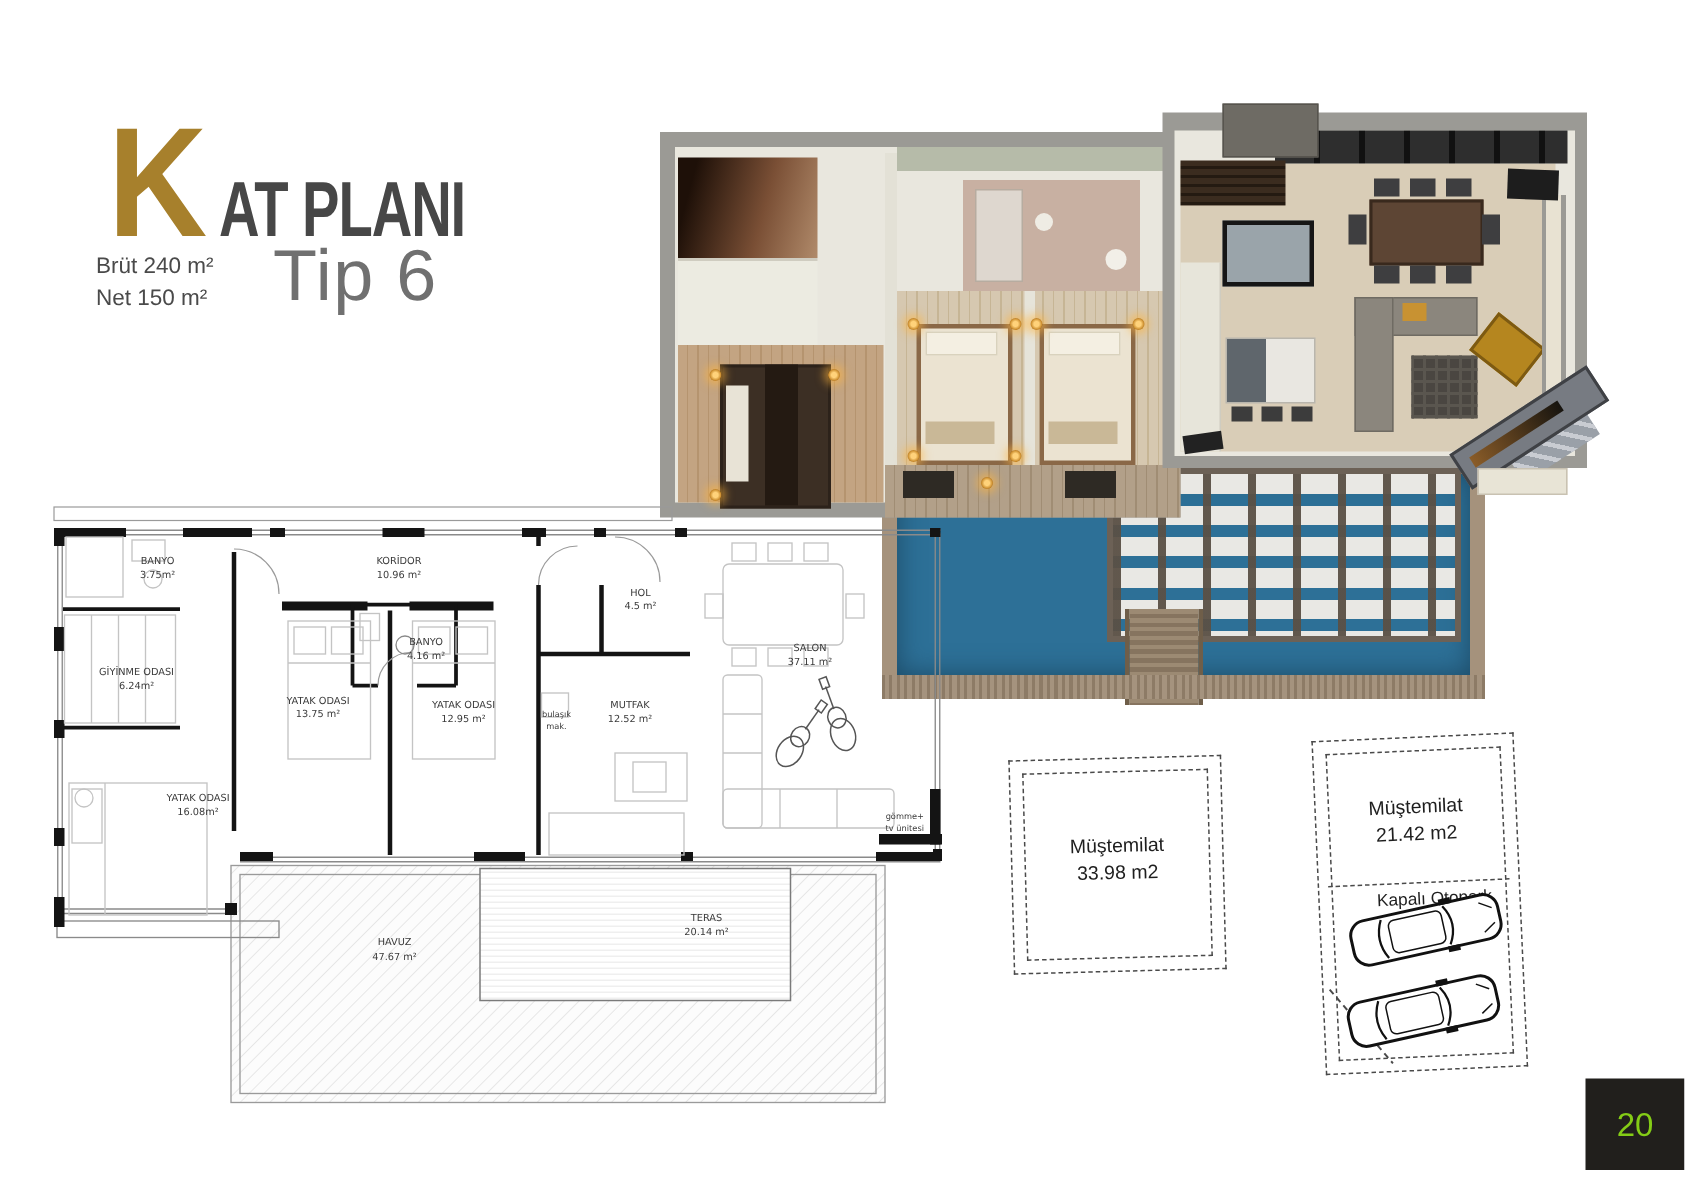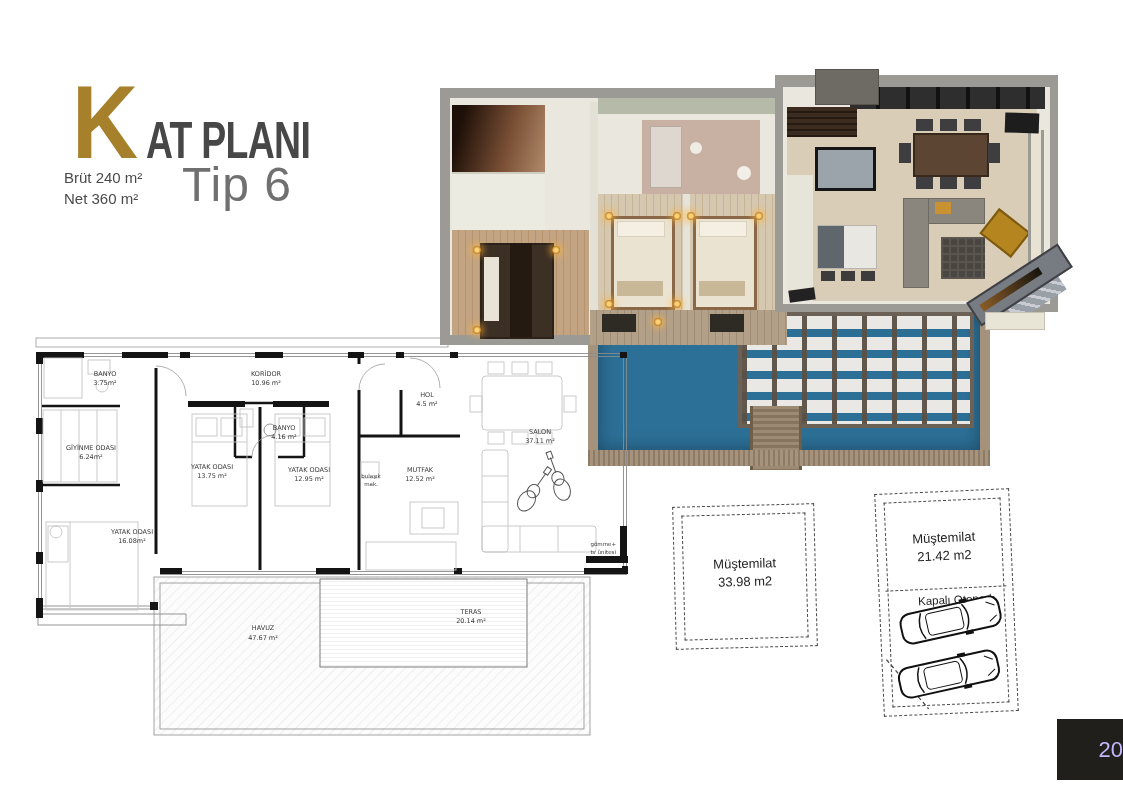--- a/index.html
+++ b/index.html
@@ -9,22 +9,22 @@
 
   
   .title-k{left:72px;top:80px;font-size:104px;line-height:0.82;font-weight:bold;
            color:#a7802c;transform:scaleX(.88);transform-origin:left top;}
   .title-rest{left:146px;top:119px;font-size:52px;line-height:0.82;font-weight:bold;
               color:#474747;letter-spacing:-1px;transform:scaleX(.72);transform-origin:left top;}
   .title-areas{left:64px;top:167px;font-size:15px;color:#4a4a4a;line-height:21px;}
   .title-type{left:182px;top:157px;font-size:48px;font-weight:400;color:#707070;letter-spacing:1px;}
 
   
-  .badge{left:1057px;top:719px;width:66px;height:61px;background:#211f1c;color:#c4b5fd;
-         font-size:22px;display:flex;align-items:center;justify-content:flex-end;}
+  .badge{left:1057px;top:719px;width:66px;height:61px;background:#211f1c;color:#84cc16;
+         font-size:22px;display:flex;align-items:center;justify-content:center;}
 
   
   .annex{position:absolute;border:1.6px dashed #4a4a4a;}
   .annex-inner{position:absolute;inset:8px;border:1.3px dashed #4a4a4a;}
   .annex-label{position:absolute;left:0;right:0;display:flex;flex-direction:column;align-items:center;
                font-size:13px;color:#1e1e1e;gap:3px;font-weight:500;}
   .annex-divider{position:absolute;left:6px;right:6px;border-top:1.3px dashed #4a4a4a;}
   .parking-label{position:absolute;left:0;right:0;text-align:center;font-size:11.5px;color:#1e1e1e;font-weight:500;}
 
   
@@ -48,21 +48,21 @@
   .lbl-s{font-family:"DejaVu Sans",sans-serif;font-size:5.5px;fill:#3a3a3a;text-anchor:middle;}
   .lbl-e{font-family:"DejaVu Sans",sans-serif;font-size:5.5px;fill:#3a3a3a;text-anchor:end;}
 </style>
 </head>
 <body>
 
 <div class="abs title-k">K</div>
 <div class="abs title-rest">AT PLANI</div>
 <div class="abs title-areas">
   <div>Brüt 240 m²</div>
-  <div>Net  360 m²</div>
+  <div>Net  150 m²</div>
 </div>
 <div class="abs title-type">Tip 6</div>
 
 <div class="abs" style="left:588px;top:310px;width:402px;height:156px;background:#a5927c;overflow:visible;">
   <div class="abs" style="left:10px;top:6px;width:382px;height:134px;background:#2d7097;box-shadow:inset 0 0 18px #1c4a66;"></div>
   <div class="pergola" style="left:150px;top:2px;width:228px;height:108px;"></div>
   <div class="walkway" style="left:162px;top:96px;width:46px;height:64px;"></div>
   <div class="ridge" style="left:0;top:140px;width:402px;height:16px;"></div>
 </div>
 

